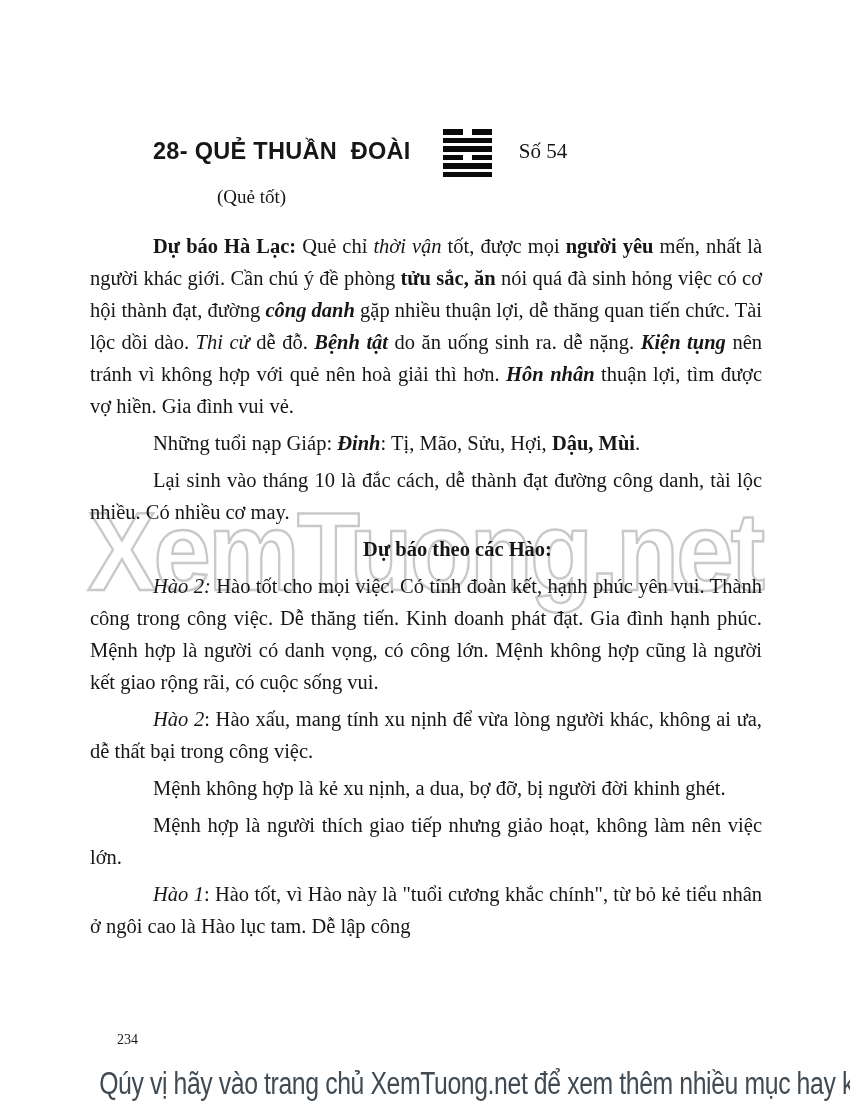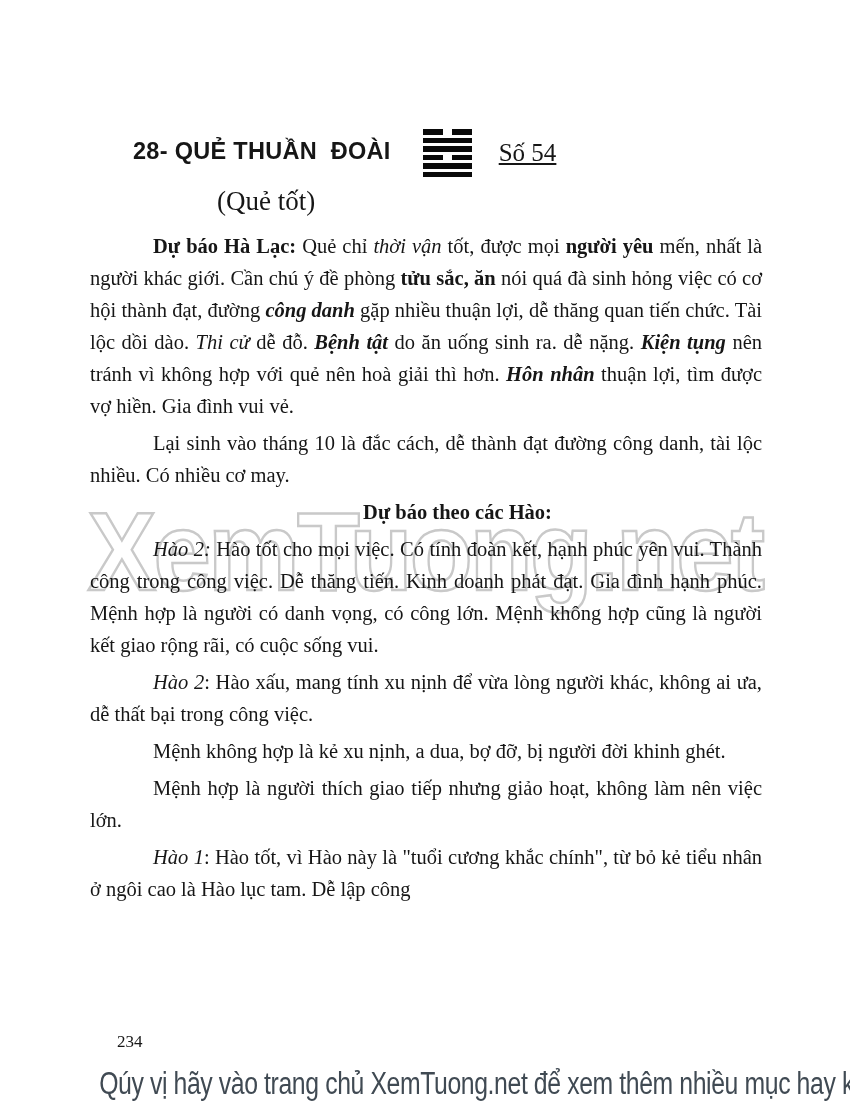--- a/index.html
+++ b/index.html
@@ -36,21 +36,21 @@
   }
   
   .content {
     position: absolute;
     top: 0; left: 90px;
     width: 672px;
     z-index: 1;
   }
   .header-row {
     margin-top: 129px;
-    margin-left: 43px;
+    margin-left: 63px;
     display: flex;
     align-items: flex-start;
     text-align: center;
   }
   .doc-title {
     font-family: "Liberation Sans", "DejaVu Sans", sans-serif;
     font-weight: bold;
     font-size: 23.5px;
     letter-spacing: 0.3px;
     white-space: pre;
@@ -62,41 +62,40 @@
     display: flex;
     flex-direction: column;
     gap: 3px;
   }
   .hexagram .hx-line { display: flex; height: 5.5px; }
   .hexagram .hx-line.solid  > span { background: #0a0a0a; width: 100%; height: 100%; }
   .hexagram .hx-line.broken { justify-content: space-between; }
   .hexagram .hx-line.broken > span { background: #0a0a0a; width: 20px; height: 100%; }
   .sequence-label {
     margin-left: 27px;
-    font-size: 25px;
+    font-size: 21px;
     padding-top: 10px;
     white-space: nowrap;
-    text-decoration: underline;
   }
   .subtitle {
-    margin: 9px 0 13px 127px;
-    font-size: 27px;
+    margin: 9px 0 22px 127px;
+    font-size: 19px;
   }
   
   .body-text { font-size: 20.5px; line-height: 32px; text-align: justify; }
   .body-text p { text-indent: 63px; margin-bottom: 5px; }
   .body-text p.heading { font-weight: bold; text-align: center; }
   .seg-b  { font-weight: bold; }
   .seg-i  { font-style: italic; }
   .seg-bi { font-weight: bold; font-style: italic; }
   
   .page-number {
     position: absolute;
     left: 117px; top: 1032px;
-    font-size: 17px;
+    font-size: 14px;
     z-index: 1;
   }
   .footer-bar {
     position: absolute;
     left: 0; bottom: 0;
     width: 850px;
     text-align: center;
     white-space: nowrap;
     z-index: 1;
   }
@@ -145,20 +144,21 @@
             <span></span>
           </div>
         </div>
       <div class="sequence-label">Số 54</div>
     </div>
 
     <div class="subtitle">(Quẻ tốt)</div>
 
     <div class="body-text" id="body-text">
         <p class=""><span class="seg-b">Dự báo Hà Lạc:</span><span class=""> Quẻ chỉ </span><span class="seg-i">thời vận</span><span class=""> tốt, được mọi </span><span class="seg-b">người yêu</span><span class=""> mến, nhất là người khác giới. Cần chú ý đề phòng </span><span class="seg-b">tửu sắc, ăn</span><span class=""> nói quá đà sinh hỏng việc có cơ hội thành đạt, đường </span><span class="seg-bi">công danh</span><span class=""> gặp nhiều thuận lợi, dễ thăng quan tiến chức. Tài lộc dồi dào. </span><span class="seg-i">Thi cử</span><span class=""> dễ đỗ. </span><span class="seg-bi">Bệnh tật</span><span class=""> do ăn uống sinh ra. dễ nặng. </span><span class="seg-bi">Kiện tụng</span><span class=""> nên tránh vì không hợp với quẻ nên hoà giải thì hơn. </span><span class="seg-bi">Hôn nhân</span><span class=""> thuận lợi, tìm được vợ hiền. Gia đình vui vẻ.</span></p>
+        <p class=""><span class="">Những tuổi nạp Giáp: </span><span class="seg-bi">Đinh</span><span class="">: Tị, Mão, Sửu, Hợi, </span><span class="seg-b">Dậu, Mùi</span><span class="">.</span></p>
         <p class=""><span class="">Lại sinh vào tháng 10 là đắc cách, dễ thành đạt đường công danh, tài lộc nhiều. Có nhiều cơ may.</span></p>
         <p class="heading"><span class="seg-b">Dự báo theo các Hào:</span></p>
         <p class=""><span class="seg-i">Hào 2:</span><span class=""> Hào tốt cho mọi việc. Có tính đoàn kết, hạnh phúc yên vui. Thành công trong công việc. Dễ thăng tiến. Kinh doanh phát đạt. Gia đình hạnh phúc. Mệnh hợp là người có danh vọng, có công lớn. Mệnh không hợp cũng là người kết giao rộng rãi, có cuộc sống vui.</span></p>
         <p class=""><span class="seg-i">Hào 2</span><span class="">: Hào xấu, mang tính xu nịnh để vừa lòng người khác, không ai ưa, dễ thất bại trong công việc.</span></p>
         <p class=""><span class="">Mệnh không hợp là kẻ xu nịnh, a dua, bợ đỡ, bị người đời khinh ghét.</span></p>
         <p class=""><span class="">Mệnh hợp là người thích giao tiếp nhưng giảo hoạt, không làm nên việc lớn.</span></p>
         <p class=""><span class="seg-i">Hào 1</span><span class="">: Hào tốt, vì Hào này là "tuổi cương khắc chính", từ bỏ kẻ tiểu nhân ở ngôi cao là Hào lục tam. Dễ lập công</span></p>
       </div>
 
   </div>

